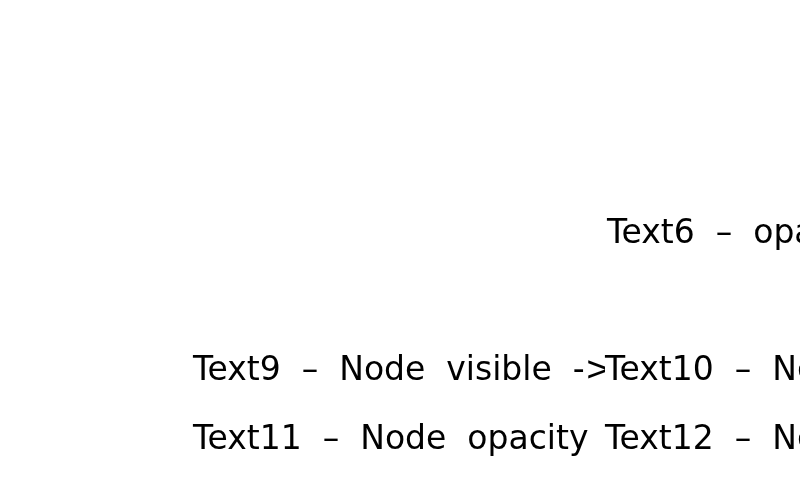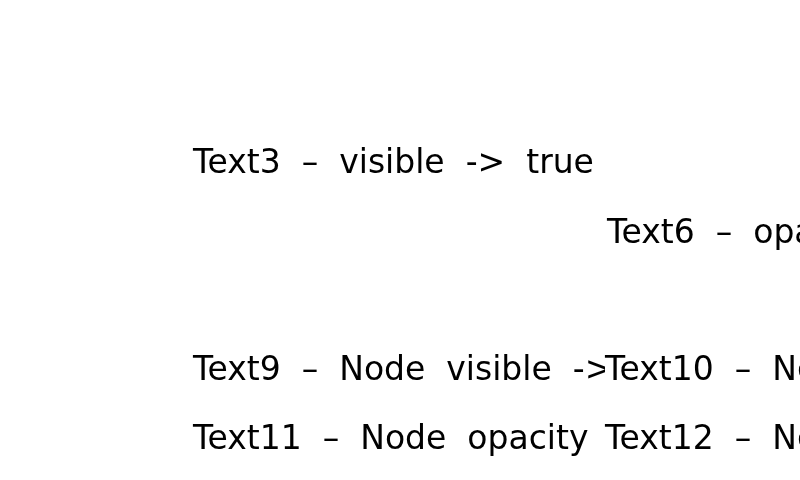--- a/index.html
+++ b/index.html
@@ -41,21 +41,20 @@
   
   .occluder {
     background: #ffffff;
   }
 </style>
 </head>
 <body>
 
 <div id="canvas">
 
-  <div class="text-label" id="label-text3">Text3  –  visible  -&gt;  true</div>
 
   <div class="text-label" id="label-text6">Text6  –  opac</div>
 
   <div class="text-label" id="label-text9">Text9  –  Node  visible  -&gt;  tru</div>
 
   <div class="text-label occluder" id="label-text10">Text10  –  Nod</div>
 
   <div class="text-label" id="label-text11">Text11  –  Node  opacity  -&gt;  0</div>
 
   <div class="text-label occluder" id="label-text12">Text12  –  Nod</div>

